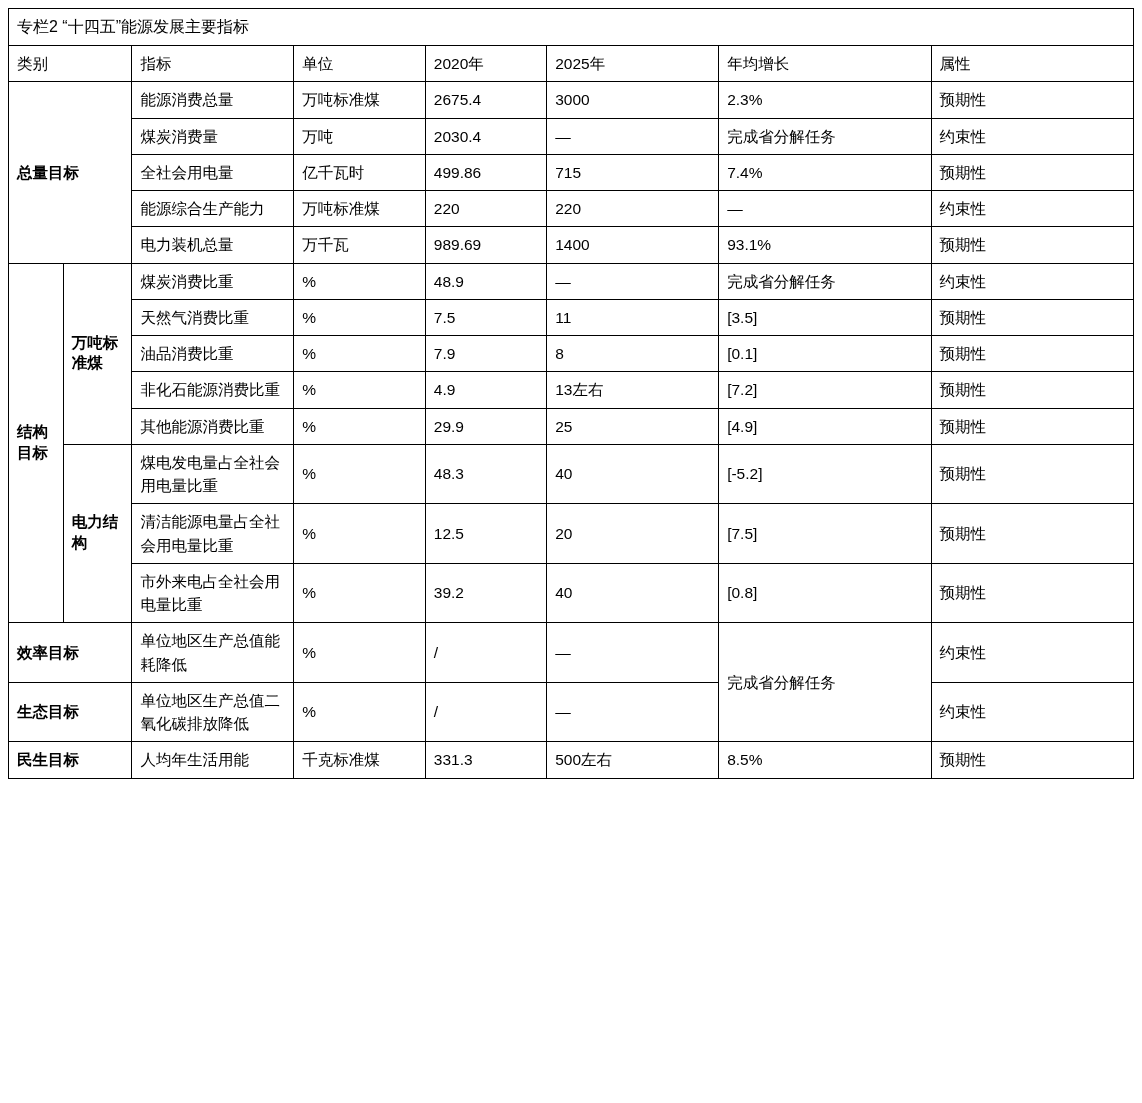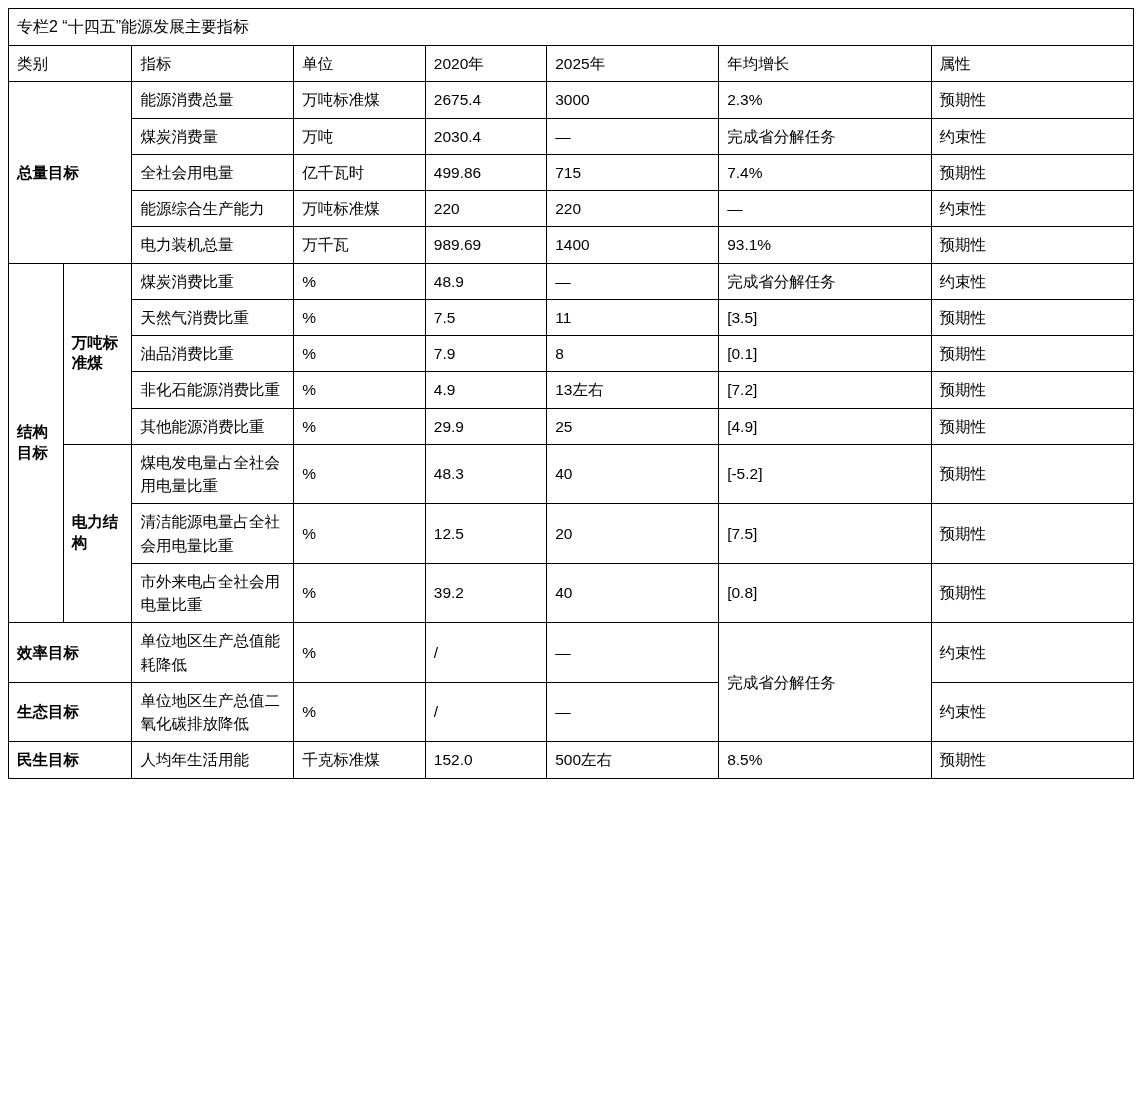--- a/index.html
+++ b/index.html
@@ -233,20 +233,20 @@
         <td>—</td>
         <td>约束性</td>
       </tr>
 
       <tr>
         <td class="cat-cell" colspan="2">
           <span class="vert-label">民生目标</span>
         </td>
         <td>人均年生活用能</td>
         <td>千克标准煤</td>
-        <td>152.0</td>
+        <td>331.3</td>
         <td>500左右</td>
         <td>8.5%</td>
         <td>预期性</td>
       </tr>
     </tbody>
   </table>
 </div>
 
 </body></html>

